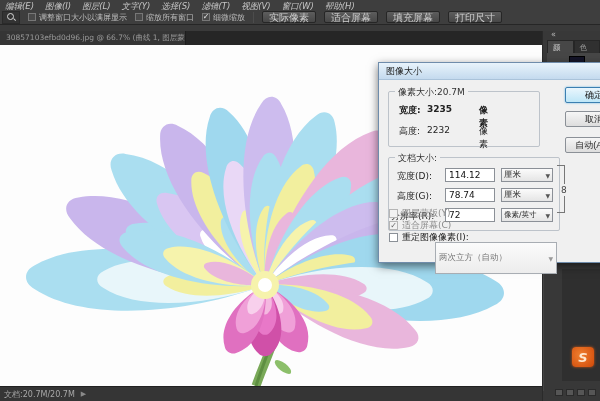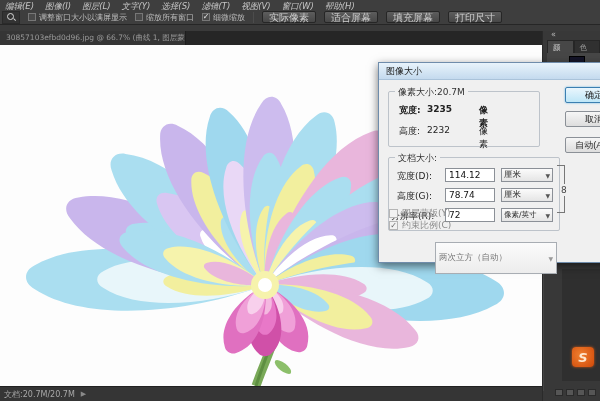--- a/index.html
+++ b/index.html
@@ -411,21 +411,25 @@
     <div class="link-bracket"></div>
     <div class="chain-ico">8</div>
   </div>
 
   <div class="dlg-check disabled" style="top:144px;">
     <span class="box"></span>
     <span>图层蒙版(Y)</span>
   </div>
   <div class="dlg-check disabled" style="top:156px;">
     <span class="box">✓</span>
-    <span>约束比例(C)</span>
+    <span>适合屏幕(C)</span>
+  </div>
+  <div class="dlg-check" style="top:168px;">
+    <span class="box"></span>
+    <span>重定图像像素(I):</span>
   </div>
 
   <div class="resample-combo">
     <span>两次立方（自动）</span>
     <span class="combo-arrow" style="color:#999;">▼</span>
   </div>
 
   <button class="dlg-btn default" style="top:24px;">确定</button>
   <button class="dlg-btn" style="top:48px;">取消</button>
   <button class="dlg-btn" style="top:74px;">自动(A)...</button>

